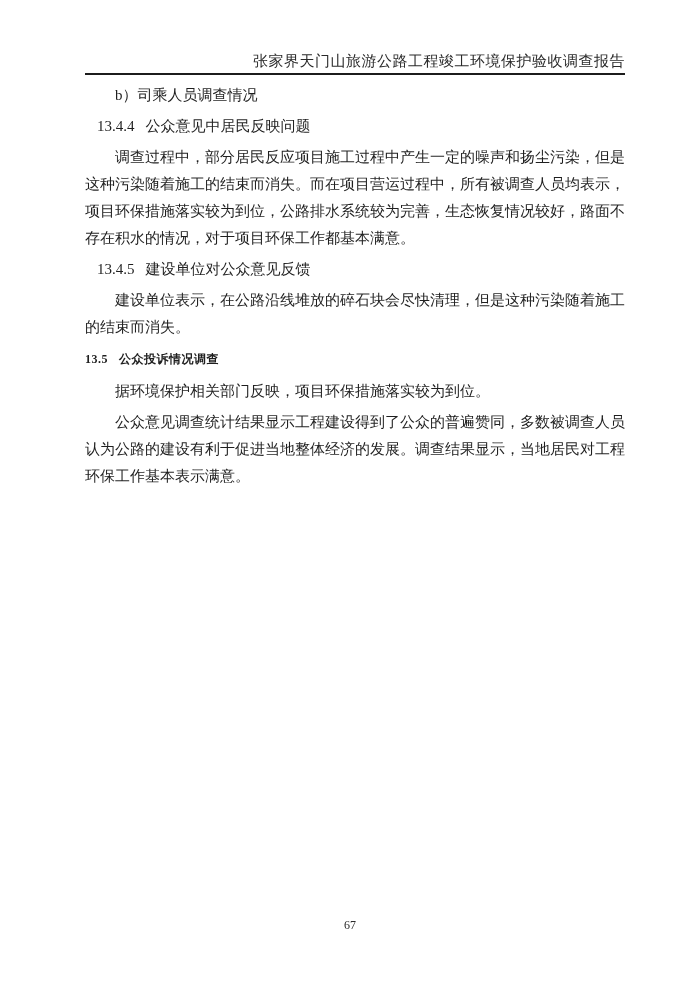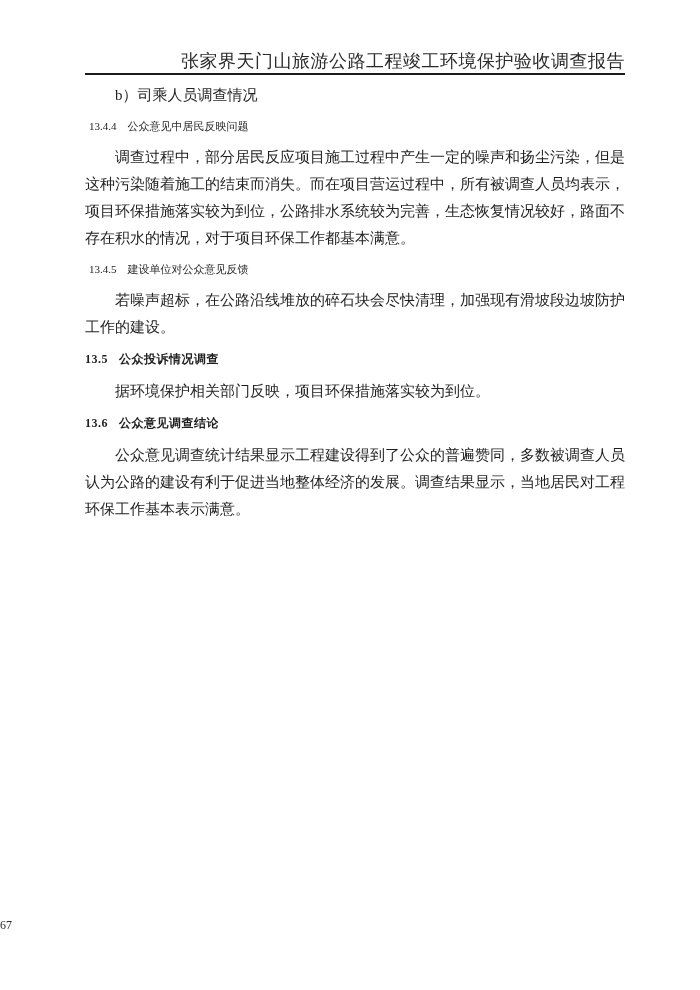--- a/index.html
+++ b/index.html
@@ -15,21 +15,21 @@
     font-family: "Liberation Serif", "DejaVu Serif", serif;
     color: #1f1f1f;
     overflow: hidden;
   }
   .header {
     position: absolute;
     top: 54px;
     left: 85px;
     width: 540px;
     text-align: right;
-    font-size: 18px;
+    font-size: 15px;
     line-height: 15px;
     letter-spacing: 0.5px;
     padding-bottom: 4px;
     border-bottom: 2px solid #1c1c1c;
     color: #2a2a2a;
   }
   .content {
     position: absolute;
     top: 82px;
     left: 85px;
@@ -40,41 +40,41 @@
     text-justify: inter-ideograph;
   }
   .content p {
     margin: 0 0 4px 0;
     text-indent: 2em;
   }
   .content p.no-indent {
     text-indent: 0;
   }
   .h3 {
-    margin: 3px 0 4px 4px;
+    margin: 3px 0 4px 12px;
     font-weight: normal;
-    font-size: 11px;
+    font-size: 15px;
   }
   .h2 {
     margin: 5px 0 5px 0;
     font-weight: bold;
     font-family: "Liberation Sans", "DejaVu Sans", sans-serif;
     font-size: 12px;
     letter-spacing: 0.5px;
   }
   .h3 .sec-num, .h2 .sec-num {
     margin-right: 11px;
     font-family: "Liberation Serif", "DejaVu Serif", serif;
   }
   .footer {
     position: absolute;
     top: 918px;
     left: 0;
     width: 700px;
-    text-align: left;
+    text-align: center;
     font-size: 12px;
     color: #2a2a2a;
   }
 </style>
 </head>
 <body>
 
 <div class="page">
 
   <div class="header">
@@ -90,31 +90,28 @@
     <div class="h3">
       <span class="sec-num">13.4.4</span><span>公众意见中居民反映问题</span>
     </div>
 
     <p>调查过程中，部分居民反应项目施工过程中产生一定的噪声和扬尘污染，但是这种污染随着施工的结束而消失。而在项目营运过程中，所有被调查人员均表示，项目环保措施落实较为到位，公路排水系统较为完善，生态恢复情况较好，路面不存在积水的情况，对于项目环保工作都基本满意。</p>
 
     <div class="h3">
       <span class="sec-num">13.4.5</span><span>建设单位对公众意见反馈</span>
     </div>
 
-    <p>若噪声超标，在公路沿线堆放的碎石块会尽快清理，加强现有滑坡段边坡防护工作的建设。</p>
+    <p>建设单位表示，在公路沿线堆放的碎石块会尽快清理，但是这种污染随着施工的结束而消失。</p>
 
     <div class="h2">
       <span class="sec-num">13.5</span><span>公众投诉情况调查</span>
     </div>
 
     <p>据环境保护相关部门反映，项目环保措施落实较为到位。</p>
 
-    <div class="h2">
-      <span class="sec-num">13.6</span><span>公众意见调查结论</span>
-    </div>
 
     <p>公众意见调查统计结果显示工程建设得到了公众的普遍赞同，多数被调查人员认为公路的建设有利于促进当地整体经济的发展。调查结果显示，当地居民对工程环保工作基本表示满意。</p>
 
   </div>
 
   <div class="footer">
     <span>67</span>
   </div>
 
 </div>

